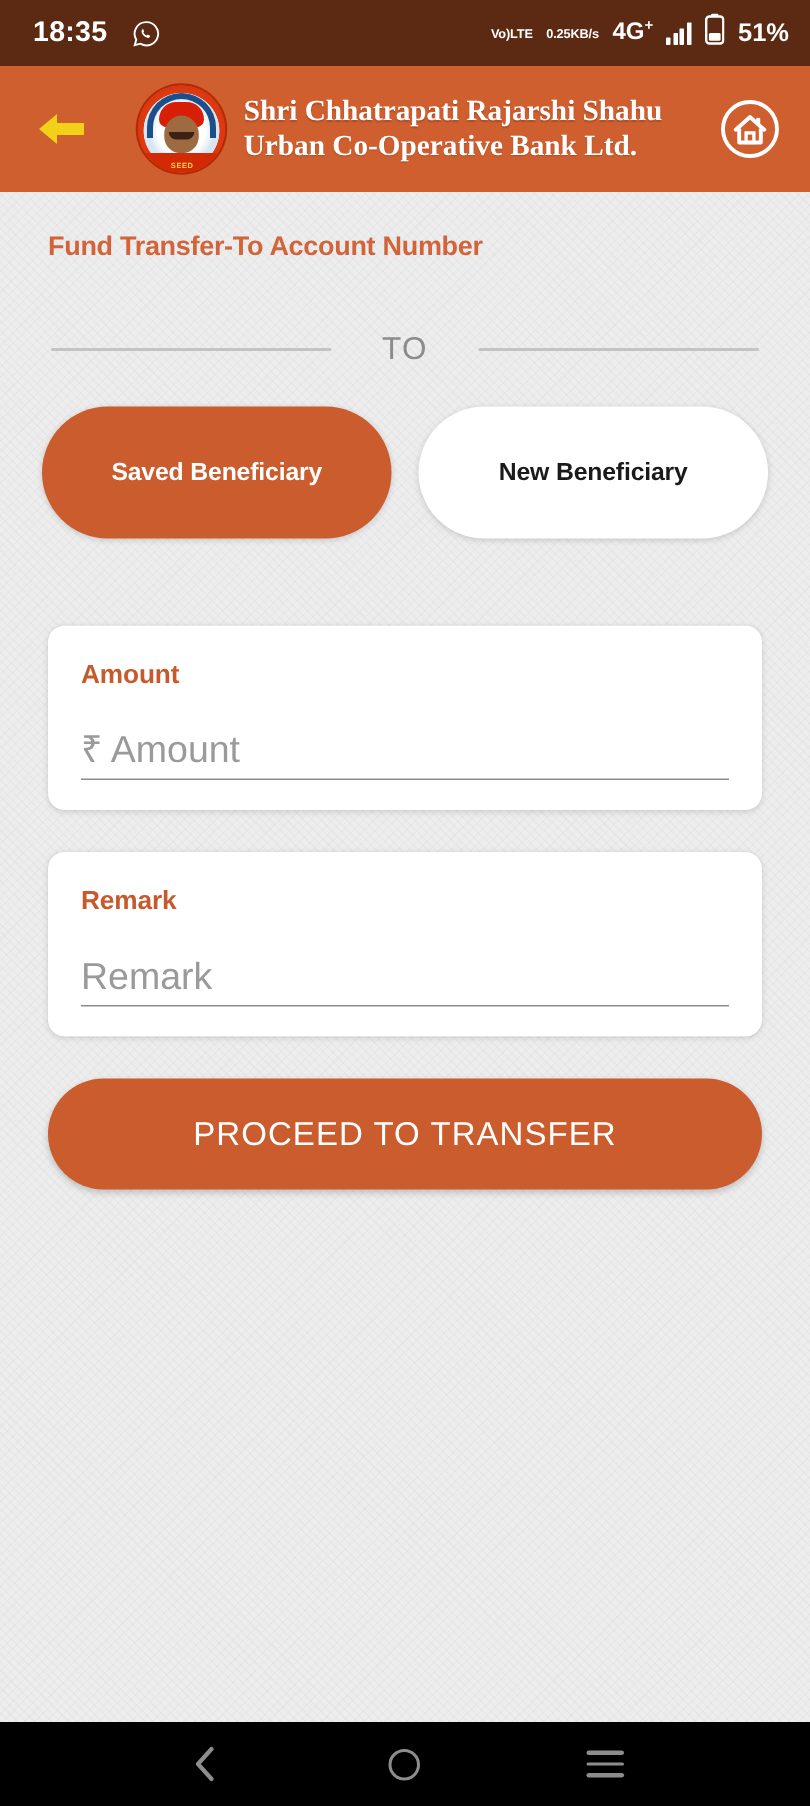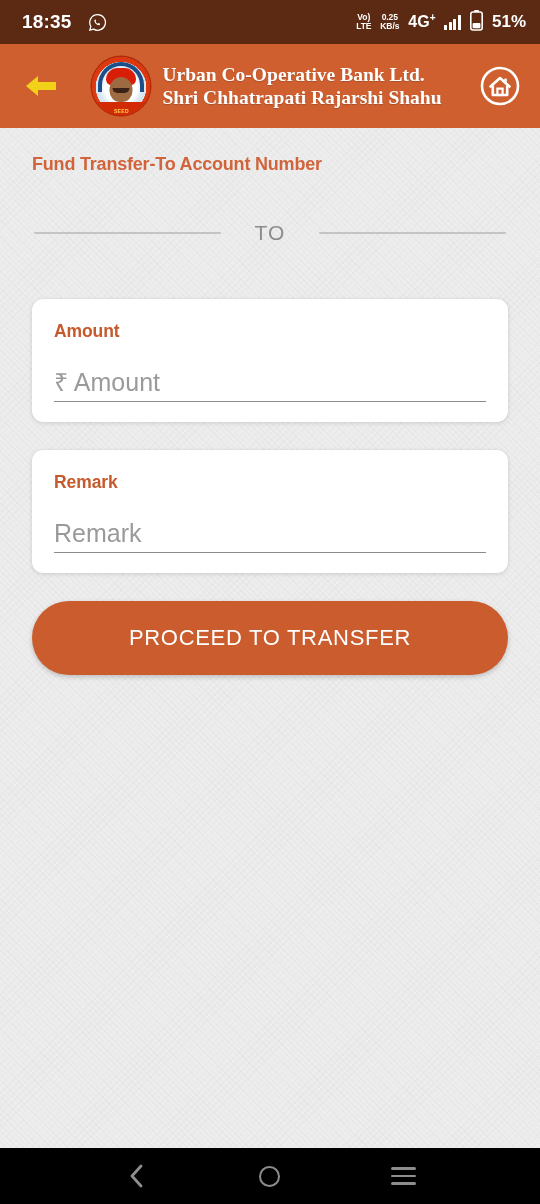--- a/index.html
+++ b/index.html
@@ -21,21 +21,21 @@
     display:flex; align-items:center;
     padding:0 14px 0 22px;
     color:#fff;
   }
   .sb-time { font-size:19px; font-weight:700; letter-spacing:.2px; }
   .sb-wa { margin-left:16px; display:flex; align-items:center; }
   .sb-right {
     margin-left:auto; display:flex; align-items:center; gap:9px;
   }
   .sb-stack {
-    display:flex; flex-direction:column; align-items:center;
+    display:flex; flex-direction:row; align-items:center;
     line-height:1.02; font-size:8.5px; font-weight:700; letter-spacing:-.1px;
   }
   .sb-net { font-size:16px; font-weight:700; }
   .sb-net sup { font-size:10px; }
   .sb-bars { display:flex; align-items:flex-end; gap:1.5px; height:15px; }
   .sb-bars i { display:block; width:3px; background:#fff; border-radius:.5px; }
   .sb-bars i:nth-child(1){height:5px;}
   .sb-bars i:nth-child(2){height:8px;}
   .sb-bars i:nth-child(3){height:11px;}
   .sb-bars i:nth-child(4){height:15px;}
@@ -245,22 +245,22 @@
     <span class="brand">
       <span class="logo">
         <span class="arcband"></span>
         <span class="turban"></span>
         <span class="face"></span>
         <span class="tach"></span>
         <span class="base"></span>
         <span class="seed">SEED</span>
       </span>
       <span class="brand-text">
+        <div>Shri Chhatrapati Rajarshi Shahu</div>
         <div>Urban Co-Operative Bank Ltd.</div>
-        <div>Shri Chhatrapati Rajarshi Shahu</div>
       </span>
     </span>
     <span class="home-btn">
       <svg width="42" height="42" viewBox="0 0 42 42">
         <circle cx="21" cy="21" r="18" fill="none" stroke="#fff" stroke-width="2.6"></circle>
         <path d="M11.5 21.5 L21 13 L30.5 21.5" fill="none" stroke="#fff" stroke-width="2.6" stroke-linecap="round" stroke-linejoin="round"></path>
         <path d="M13.8 20.6 V30 H28.2 V20.6" fill="none" stroke="#fff" stroke-width="2.6" stroke-linejoin="round"></path>
         <rect x="18.4" y="23.6" width="5.2" height="6.4" fill="none" stroke="#fff" stroke-width="2.2"></rect>
         <rect x="25.2" y="13.6" width="2.6" height="4.4" fill="#fff"></rect>
       </svg>
@@ -271,20 +271,24 @@
 
     <div class="page-title">Fund Transfer-To Account Number</div>
 
 
     <div class="to-row">
       <span class="ln"></span>
       <span class="lbl">TO</span>
       <span class="ln"></span>
     </div>
 
+    <div class="tabs">
+      <div class="tab active">Saved Beneficiary</div>
+      <div class="tab inactive">New Beneficiary</div>
+    </div>
 
 
     <div class="gap"></div>
 
     <div class="card">
       <div class="field-label">Amount</div>
       <div class="underline-field">
         <span class="ph">₹ Amount</span>
       </div>
     </div>

